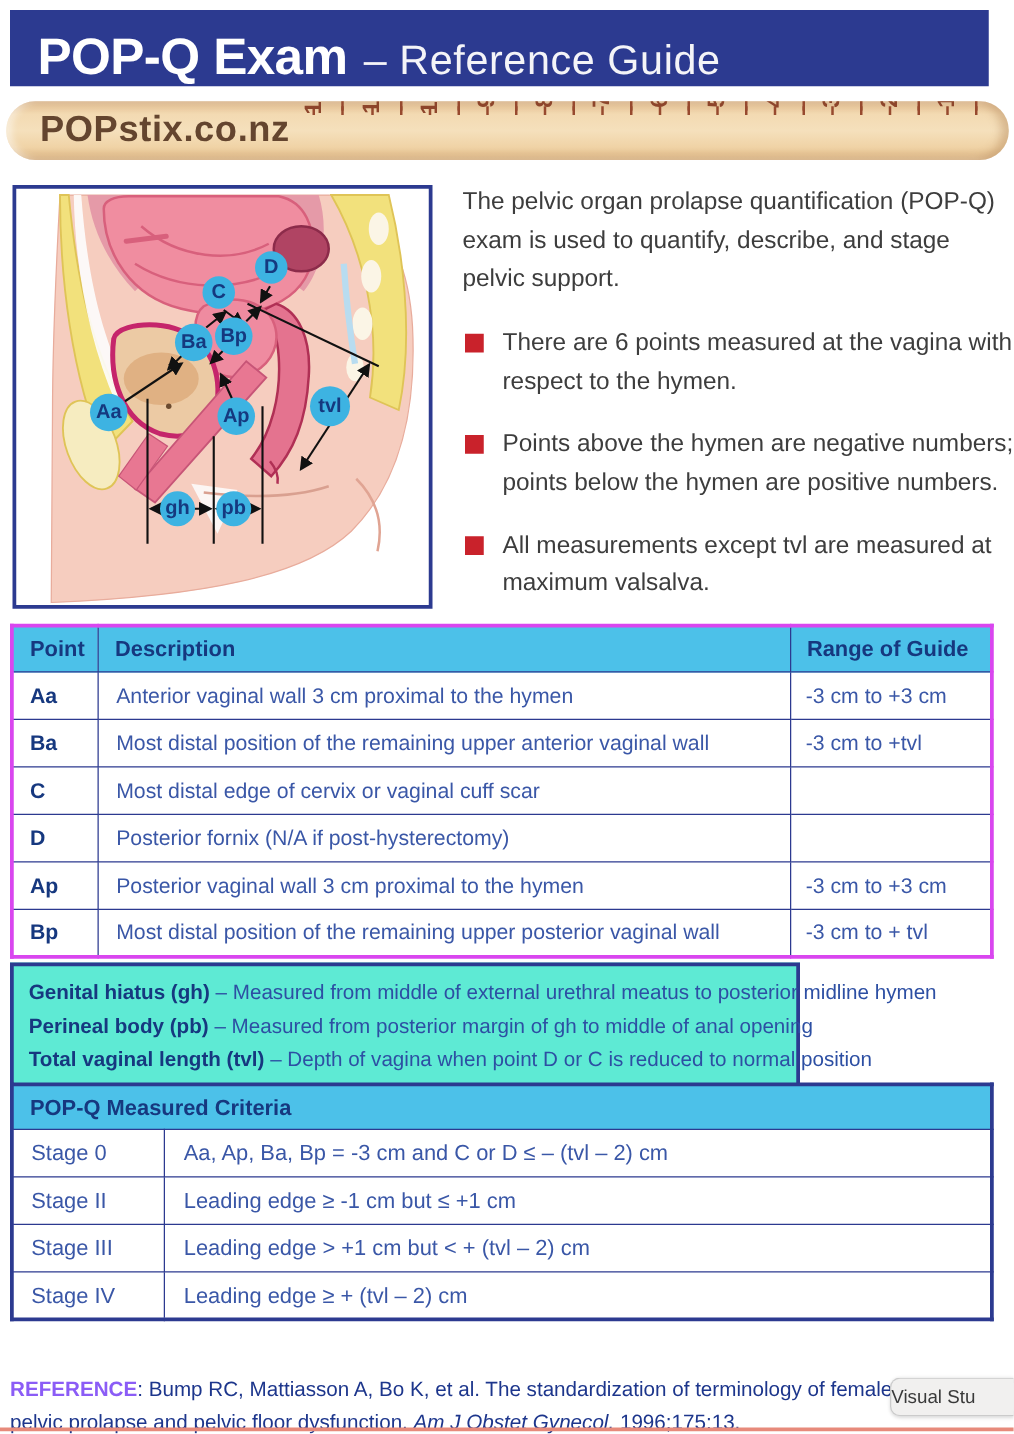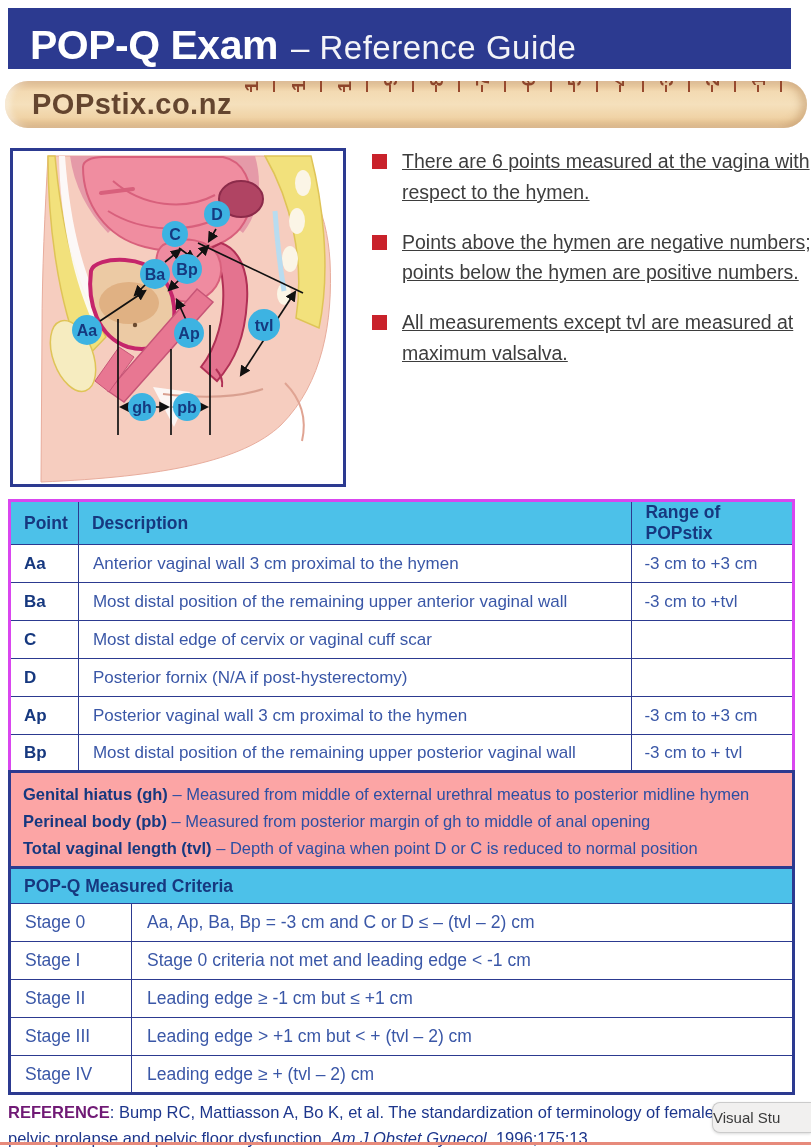--- a/index.html
+++ b/index.html
@@ -55,42 +55,42 @@
   .diagram-box {
     position:absolute; left:10px; top:148px; width:336px; height:339px;
     border:3px solid #2c3a90; background:#fff;
   }
   .diagram-box svg { display:block; }
   .lbl { font-family:"Liberation Sans",sans-serif; font-weight:bold; fill:#15397f; }
 
   
   .intro { position:absolute; left:370px; top:146px; width:441px; color:#3d3d3d; }
   .intro p.lead { font-size:19.5px; line-height:1.58; margin-bottom:21px; }
-  .bullet { display:flex; margin-bottom:19px;text-decoration:underline; }
+  .bullet { display:flex; margin-bottom:19px; }
   .bullet .sq { flex:none; width:15px; height:15px; background:#c9222b; margin:8px 15px 0 2px; }
   .bullet p { font-size:19.5px; line-height:1.58; }
 
   
   .ptable-wrap { position:absolute; left:8px; top:499px; width:787px; }
   table { border-collapse:collapse; width:100%; }
   .ptable { border:3px solid #d946ef; }
   .ptable th, .ptable td { border:1.5px solid #2c3a90; text-align:left; vertical-align:middle; }
   .ptable th {
     background:#4cc1e9; color:#16387f; font-size:17.5px; font-weight:bold;
     height:37px; padding-left:13px;
   }
   .ptable td { height:38px; font-size:17px; }
   .ptable td.pt  { width:69px;  padding-left:13px; font-weight:bold; color:#16387f; }
   .ptable td.desc{ width:556px; padding-left:14px; color:#3a57a7; }
   .ptable td.rng { width:162px; padding-left:12px; color:#3a57a7; }
 
   
   .footnote-box {
-    position:absolute; left:8px; top:770px; width:787px;
-    background:#fca5a5; border:3px solid #2c3a90;
+    position:absolute; left:8px; top:770px; width:632px;
+    background:#5eead4; border:3px solid #2c3a90;
     padding:8px 12px 9px 12px;
   }
   .fline { font-size:16.5px; line-height:27px; white-space:nowrap; }
   .fline b   { color:#16387f; }
   .fline span{ color:#2d4fa3; }
 
   
   .stable-wrap { position:absolute; left:8px; top:866px; width:787px; }
   .stable { border:3px solid #2c3a90; }
   .stable th, .stable td { border:1.5px solid #2c3a90; text-align:left; vertical-align:middle; }
@@ -100,21 +100,21 @@
   }
   .stable td { height:38px; font-size:17.5px; color:#3a57a7; }
   .stable td.stage { width:122px; padding-left:14px; }
   .stable td.crit  { padding-left:15px; }
 
   
   .ref {
     position:absolute; left:8px; top:1099px; width:712px;
     font-size:16.5px; line-height:26px; color:#1d368c;
   }
-  .ref b { color:#701a75; }
+  .ref b { color:#8b5cf6; }
   .ref i { font-style:italic; }
 
   
   .vstooltip {
     position:absolute; left:712px; top:1102px; width:99px; height:31px;
     background:#f1f0ef; border:1px solid #cbcbcb; border-right:none;
     border-radius:8px 0 0 8px;
     font-size:15px; color:#3a3a3a; line-height:30px; 
     box-shadow:0 1px 3px rgba(0,0,0,.15);
     white-space:nowrap; overflow:hidden;
@@ -315,41 +315,42 @@
       <text class="lbl" x="251" y="174" font-size="16" text-anchor="middle" dominant-baseline="central">tvl</text>
       <circle cx="129" cy="256" r="14" fill="#3db3e2"></circle>
       <text class="lbl" x="129" y="256" font-size="16" text-anchor="middle" dominant-baseline="central">gh</text>
       <circle cx="174" cy="256" r="14" fill="#3db3e2"></circle>
       <text class="lbl" x="174" y="256" font-size="16" text-anchor="middle" dominant-baseline="central">pb</text>
     </g>
   </svg>
 </div>
 
 <div class="intro">
+  <p class="lead">The pelvic organ prolapse quantification (POP-Q) exam is used to quantify, describe, and stage pelvic support.</p>
   <div class="bullet">
     <span class="sq"></span>
     <p>There are 6 points measured at the vagina with respect to the hymen.</p>
   </div>
   <div class="bullet">
     <span class="sq"></span>
     <p>Points above the hymen are negative numbers; points below the hymen are positive numbers.</p>
   </div>
   <div class="bullet">
     <span class="sq"></span>
     <p>All measurements except tvl are measured at maximum valsalva.</p>
   </div>
 </div>
 
 <div class="ptable-wrap">
   <table class="ptable">
     <thead>
       <tr>
         <th>Point</th>
         <th>Description</th>
-        <th>Range of POPstix</th>
+        <th>Range of Guide</th>
       </tr>
     </thead>
     <tbody>
       <tr>
         <td class="pt">Aa</td>
         <td class="desc">Anterior vaginal wall 3 cm proximal to the hymen</td>
         <td class="rng">-3 cm to +3 cm</td>
       </tr>
       <tr>
         <td class="pt">Ba</td>
@@ -398,24 +399,20 @@
       <tr>
         <th colspan="2">POP-Q Measured Criteria</th>
       </tr>
     </thead>
     <tbody>
       <tr>
         <td class="stage">Stage 0</td>
         <td class="crit">Aa, Ap, Ba, Bp = -3 cm and C or D ≤ – (tvl – 2) cm</td>
       </tr>
       <tr>
-        <td class="stage">Stage I</td>
-        <td class="crit">Stage 0 criteria not met and leading edge &lt; -1 cm</td>
-      </tr>
-      <tr>
         <td class="stage">Stage II</td>
         <td class="crit">Leading edge ≥ -1 cm but ≤ +1 cm</td>
       </tr>
       <tr>
         <td class="stage">Stage III</td>
         <td class="crit">Leading edge &gt; +1 cm but &lt; + (tvl – 2) cm</td>
       </tr>
       <tr>
         <td class="stage">Stage IV</td>
         <td class="crit">Leading edge ≥ + (tvl – 2) cm</td>

